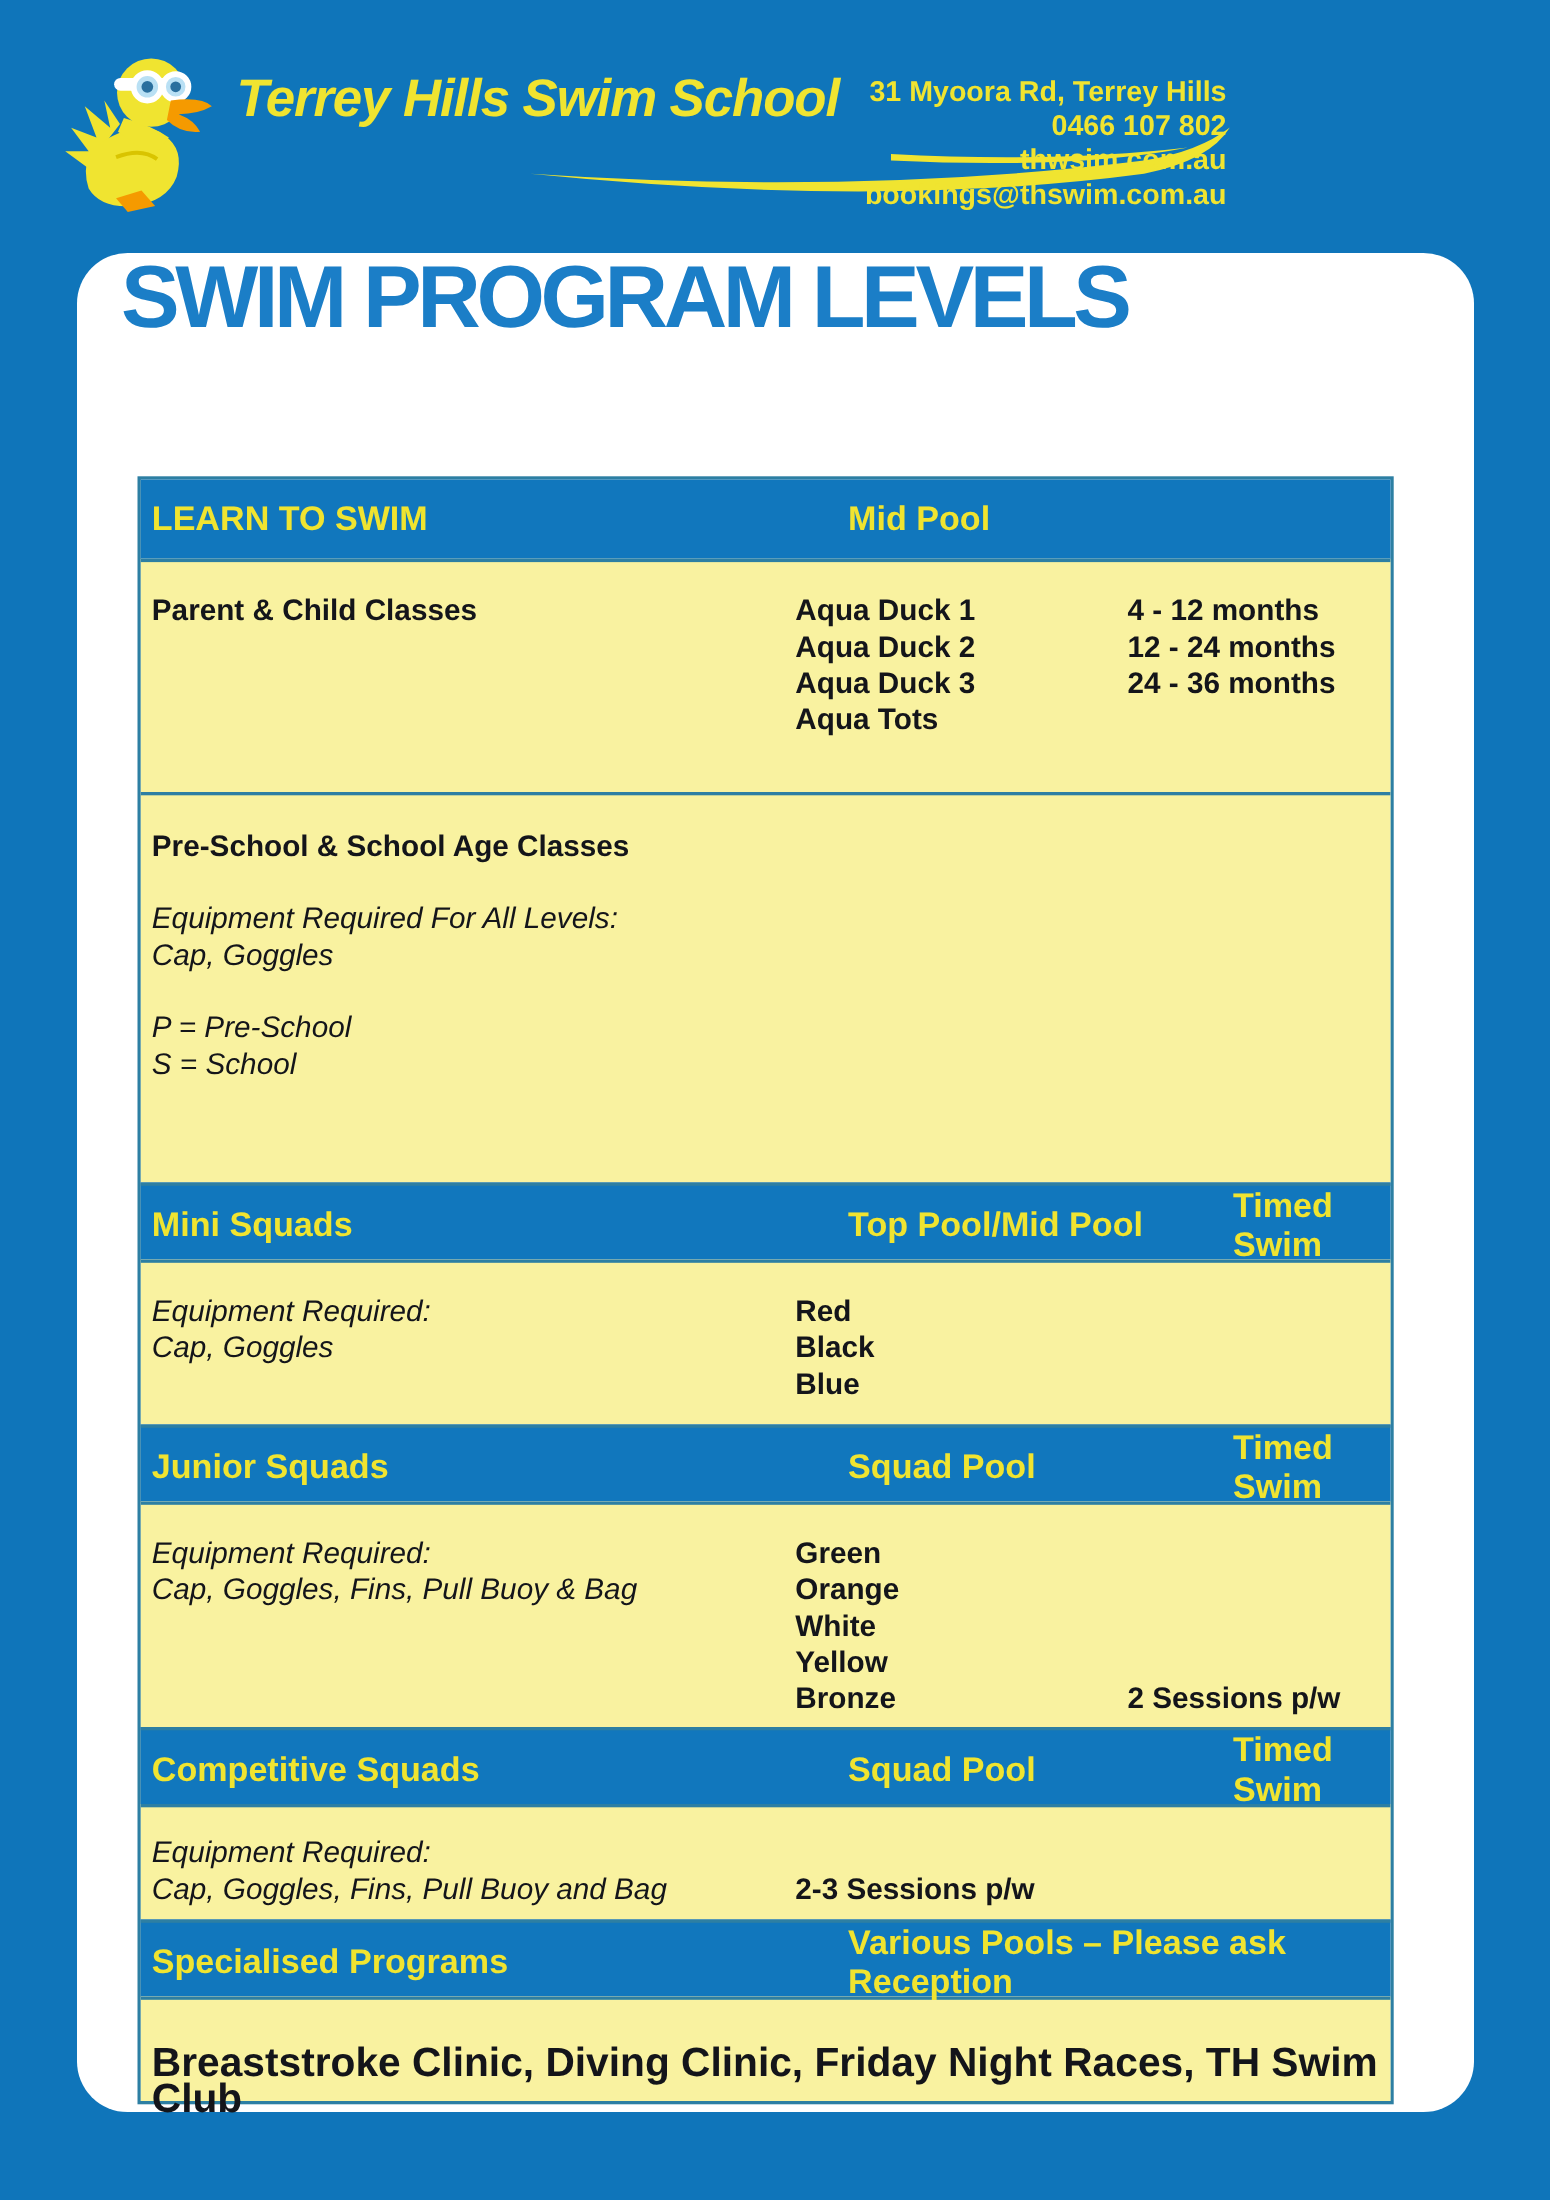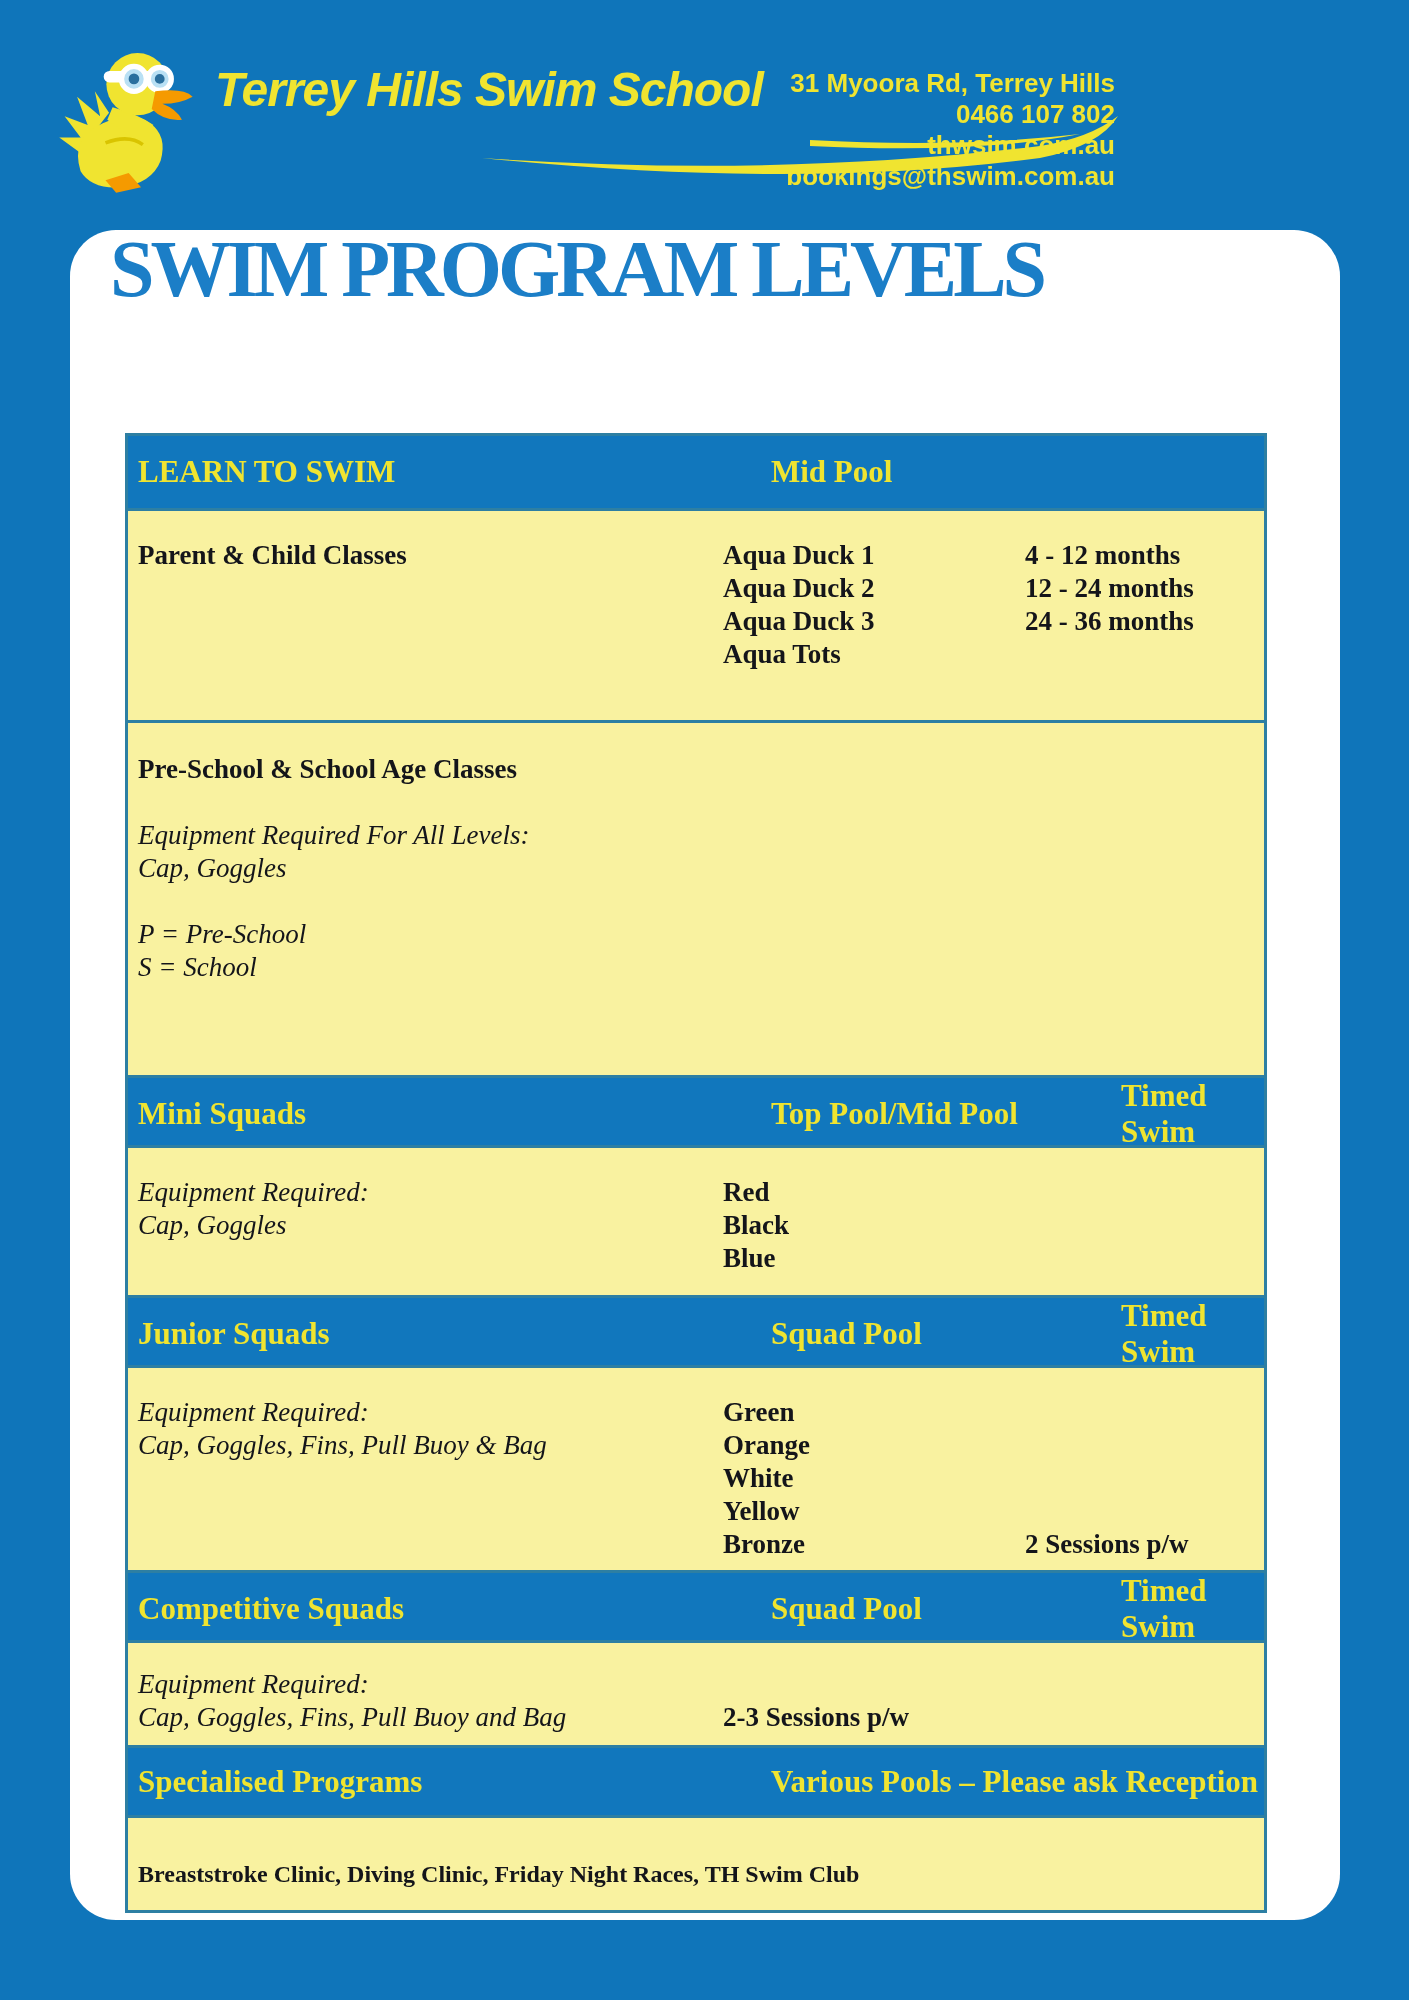--- a/index.html
+++ b/index.html
@@ -18,21 +18,21 @@
     color:#f0e430;letter-spacing:-1px;white-space:nowrap;
   }
   .swoosh{position:absolute;left:480px;top:112px;width:640px;height:64px;}
   .contact{
     position:absolute;top:68px;right:72px;text-align:right;
     color:#f0e430;font-weight:bold;font-size:26px;line-height:31px;white-space:nowrap;
   }
   
   .card{
     position:absolute;left:70px;top:230px;width:1270px;height:1690px;
-    background:#ffffff;border-radius:46px;font-family:Liberation Serif, serif;
+    background:#ffffff;border-radius:46px;
   }
   .page-title{
     position:absolute;left:40px;top:-6px;
     font-size:80px;font-weight:bold;letter-spacing:-4px;
     color:#1b7ec7;white-space:nowrap;
   }
   
   .program-table{
     position:absolute;left:55px;top:203px;width:1142px;
     border:3px solid #2d7fa3;box-sizing:border-box;
@@ -52,21 +52,21 @@
   .h72{height:72px}.h172{height:212px}.h355{height:355px}.h70{height:70px}
   .h150{height:150px}.h205{height:205px}.h105{height:105px}.h95{height:95px}
   .pt28{padding-top:28px}.pt30{padding-top:30px}.pt25{padding-top:25px}.pt40{padding-top:40px}
   .cell{min-width:0;}
   .line{height:33px;white-space:nowrap;}
   .bold{font-weight:bold;}
   .note{font-style:italic;font-weight:normal;}
   .push1{margin-top:33px;}
   .push4{margin-top:132px;}
   .span2{grid-column:2 / span 2;}
-  .single-line{display:block;font-weight:bold;font-size:24px;}
+  .single-line{display:block;font-weight:bold;font-size:37px;}
 </style>
 </head>
 <body>
 
 <div class="page-header">
 
   <svg class="logo-duck" viewBox="0 0 170 180" aria-hidden="true">
 
     <path fill="#f0e430" d="M28,128 L6,112 L30,112 L12,88 L38,98 L26,66 L52,88 L46,60 L62,84 Z"></path>
 

